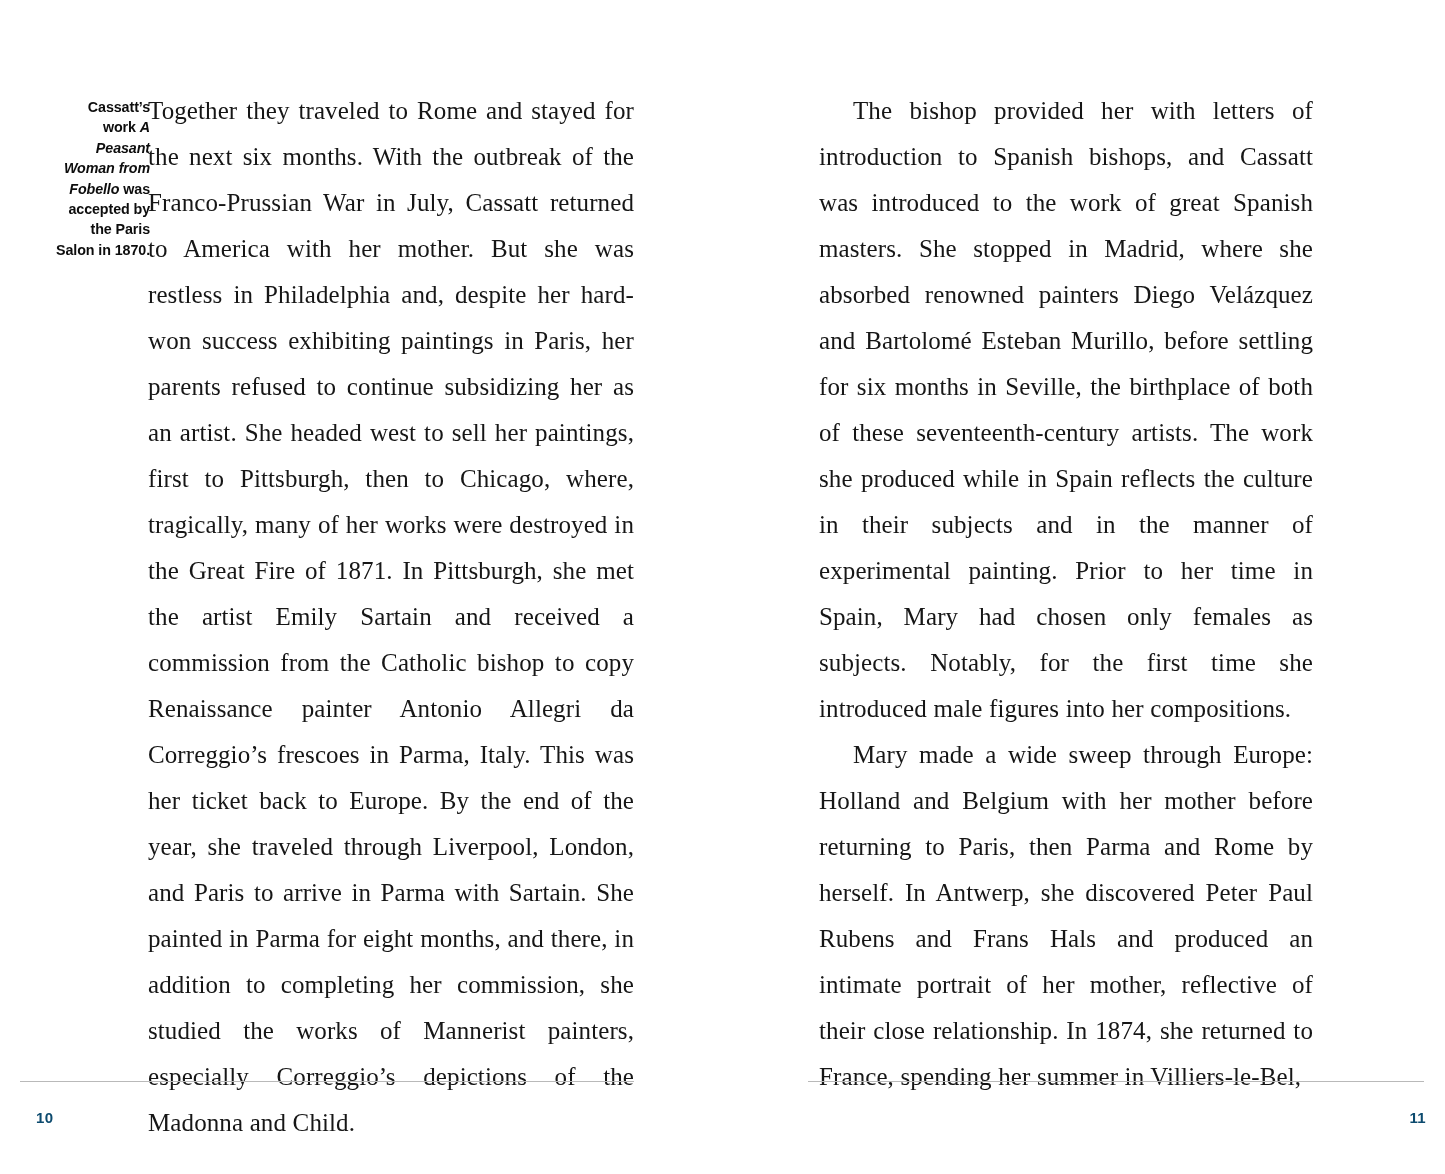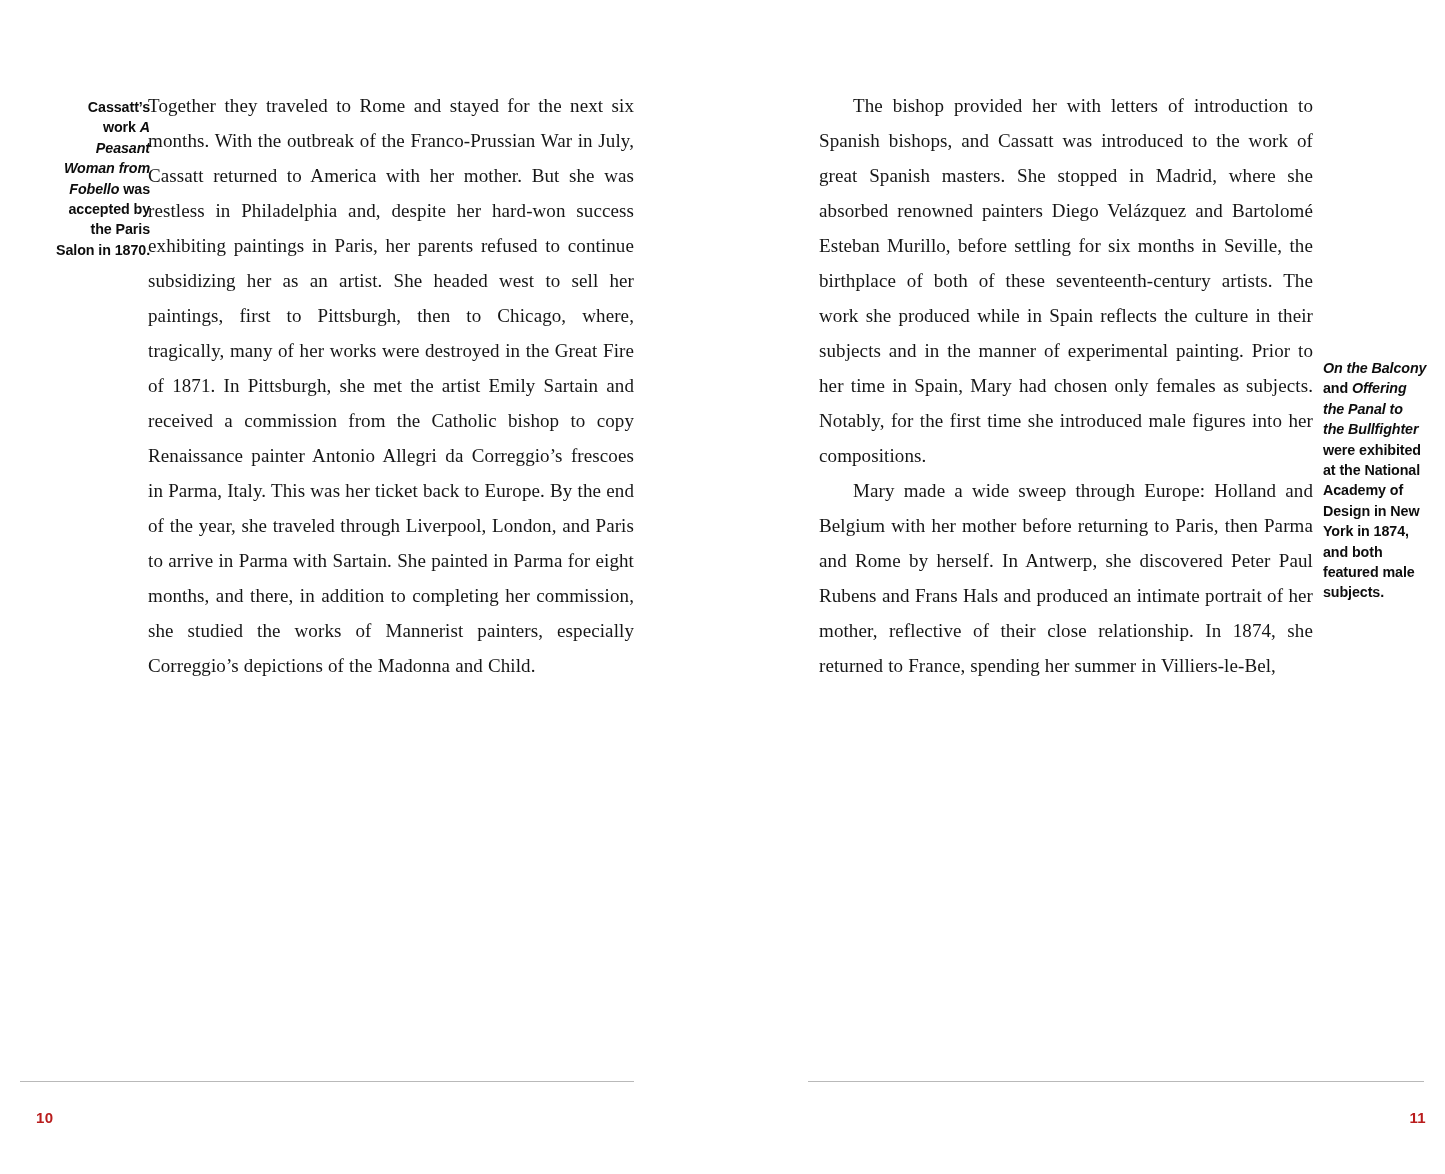--- a/index.html
+++ b/index.html
@@ -40,22 +40,22 @@
   .page-right .text-block {
     position: absolute;
     left: 85px;   
     top: 88px;
     width: 494px;
     margin-left: 12px;
   }
 
   .body-par {
     font-family: "Liberation Serif", serif;
-    font-size: 19px;
-    line-height: 35px;
+    font-size: 25px;
+    line-height: 46px;
     text-align: justify;
     text-justify: inter-word;
     margin: 0;
     letter-spacing: 0.1px;
     word-spacing: 0.2px;
     color: #161616;
   }
   .body-par + .body-par { text-indent: 34px; }
   .body-par.first-indent { text-indent: 34px; }
 
@@ -94,21 +94,21 @@
   }
   .page-left .footer-rule  { left: 20px;  width: 614px; }
   .page-right .footer-rule { left: 86px;  width: 616px; }
 
   .folio {
     position: absolute;
     bottom: 48px;
     font-family: "Liberation Sans", sans-serif;
     font-weight: bold;
     font-size: 15px;
-    color: #b91c1c;
+    color: #0c4a6e;
     letter-spacing: 0.3px;
   }
   .page-left .folio  { left: 36px; }
   .page-right .folio { right: 19px; margin-left: 21px; }
 </style>
 </head>
 <body>
 
 <div class="spread">
 
@@ -124,19 +124,18 @@
     <div class="folio">10</div>
   </div>
 
   <div class="page page-right">
 
     <div class="text-block">
       <p class="body-par first-indent">The bishop provided her with letters of introduction to Spanish bishops, and Cassatt was introduced to the work of great Spanish masters. She stopped in Madrid, where she absorbed renowned painters Diego Velázquez and Bartolomé Esteban Murillo, before settling for six months in Seville, the birthplace of both of these seventeenth-century artists. The work she produced while in Spain reflects the culture in their subjects and in the manner of experimental painting. Prior to her time in Spain, Mary had chosen only females as subjects. Notably, for the first time she introduced male figures into her compositions.</p>
       <p class="body-par">Mary made a wide sweep through Europe: Holland and Belgium with her mother before returning to Paris, then Parma and Rome by herself. In Antwerp, she discovered Peter Paul Rubens and Frans Hals and produced an intimate portrait of her mother, reflective of their close relationship. In 1874, she returned to France, spending her summer in Villiers-le-Bel,</p>
     </div>
 
-    <div class="margin-note note-right"><i>On the Balcony</i><span> and </span><i>Offering the Panal to the Bullfighter</i><span> were exhibited at the National Academy of Design in New York in 1874, and both featured male subjects.</span></div>
 
     <div class="footer-rule"></div>
     <div class="folio">11</div>
   </div>
 
 </div>
 
 </body></html>

